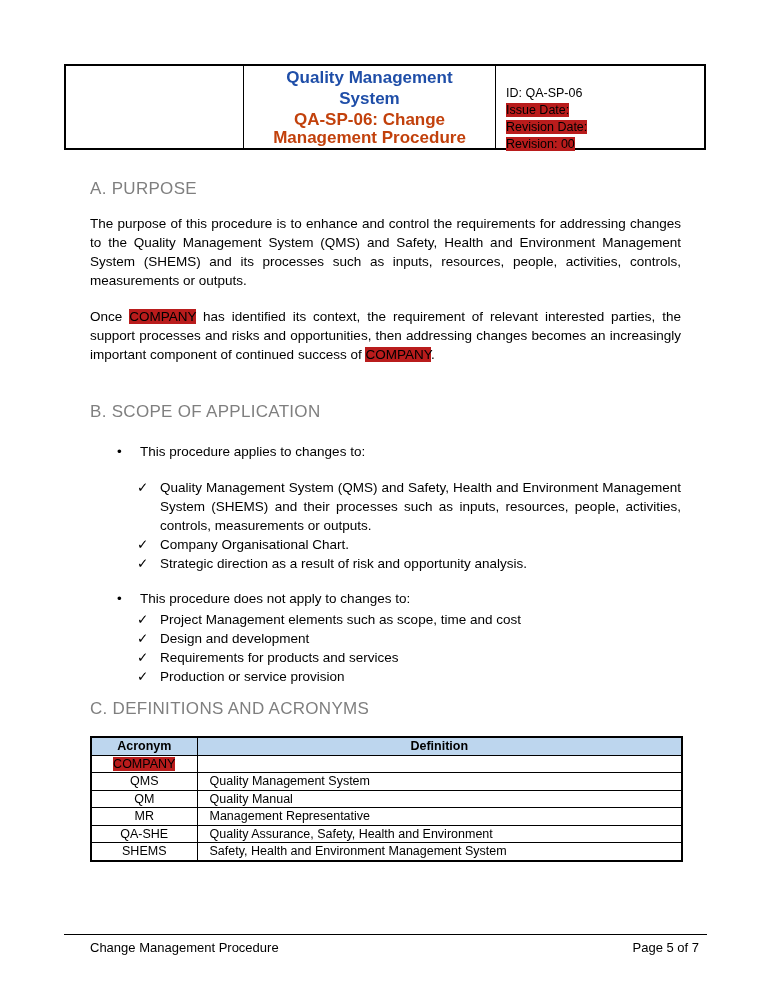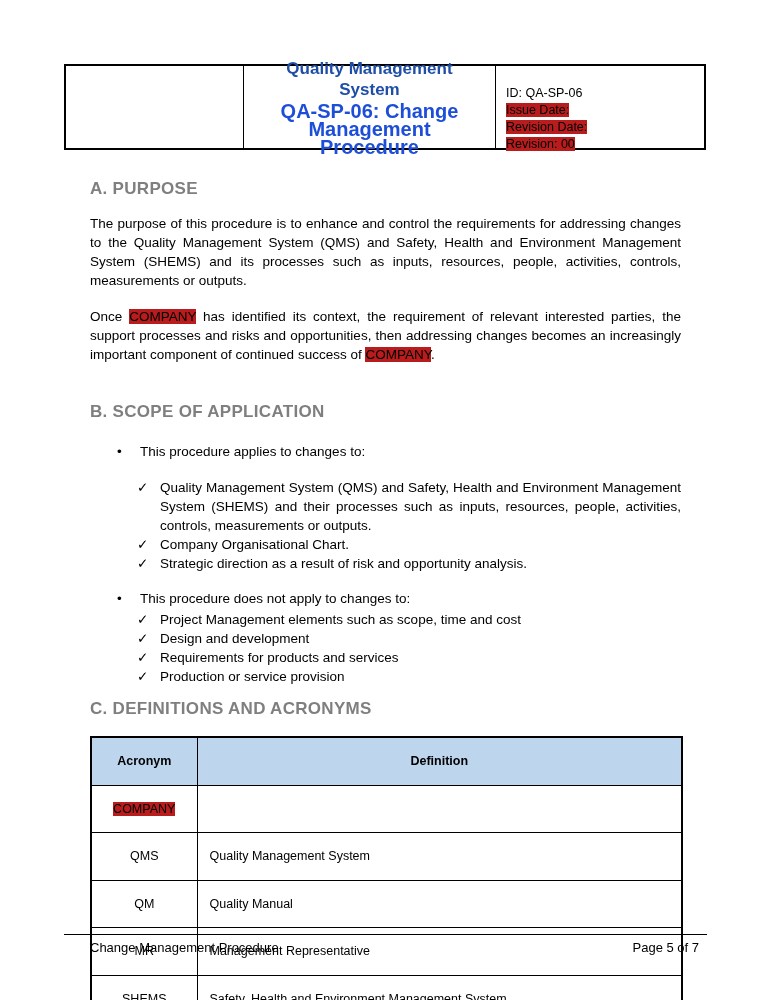--- a/index.html
+++ b/index.html
@@ -40,23 +40,23 @@
     text-align: center;
     padding: 2px 14px;
   }
   .doc-title {
     color: #1F4EA8;
     font-weight: bold;
     font-size: 17px;
     line-height: 21px;
   }
   .doc-subtitle {
-    color: #1d4ed8;
+    color: #c2410c;
     font-weight: bold;
-    font-size: 20px;
+    font-size: 17px;
     line-height: 18px;
     margin-top: 2px;
     max-width: 230px;
   }
   .hdr-meta {
     width: 208px;
     box-sizing: border-box;
     padding: 11px 10px 0 10px;
     font-size: 12.5px;
     line-height: 17px;
@@ -70,21 +70,21 @@
     left: 90px;
     top: 165px;
     width: 591px;
     font-size: 13.5px;
     line-height: 19px;
   }
   h2.section {
     font-size: 17px;
     line-height: 20px;
     color: #7F7F7F;
-    font-weight: bold;
+    font-weight: normal;
     margin: 0;
     letter-spacing: 0.3px;
   }
   #secA { margin-top: 14px; }
   .p1 { margin: 15px 0 0; text-align: justify; }
   .p2 { margin: 17px 0 0; text-align: justify; }
   #secB { margin-top: 38px; }
   #secC { margin-top: 13px; }
 
   .li { display: flex; }
@@ -101,21 +101,21 @@
   
   table.acro-table {
     margin-top: 17px;
     width: 593px;
     border-collapse: collapse;
     border: 2px solid #000000;
     font-size: 12.5px;
   }
   .acro-table th, .acro-table td {
     border: 1px solid #000000;
-    padding: 16px 4px;
+    padding: 1px 4px;
     line-height: 14.5px;
     height: 14px;
   }
   .acro-table th {
     background: #BDD6EE;
     font-weight: bold;
     text-align: center;
   }
   .acro-table col.c1 { width: 106px; }
   .acro-table td.acro { text-align: center; }
@@ -233,20 +233,24 @@
         </tr>
         <tr>
           <td class="acro">QM</td>
           <td class="def">Quality Manual</td>
         </tr>
         <tr>
           <td class="acro">MR</td>
           <td class="def">Management Representative</td>
         </tr>
         <tr>
+          <td class="acro">QA-SHE</td>
+          <td class="def">Quality Assurance, Safety, Health and Environment</td>
+        </tr>
+        <tr>
           <td class="acro">SHEMS</td>
           <td class="def">Safety, Health and Environment Management System</td>
         </tr>
       </tbody>
     </table>
 
   </div>
 
   <div class="footer">
     <div class="footer-row">

